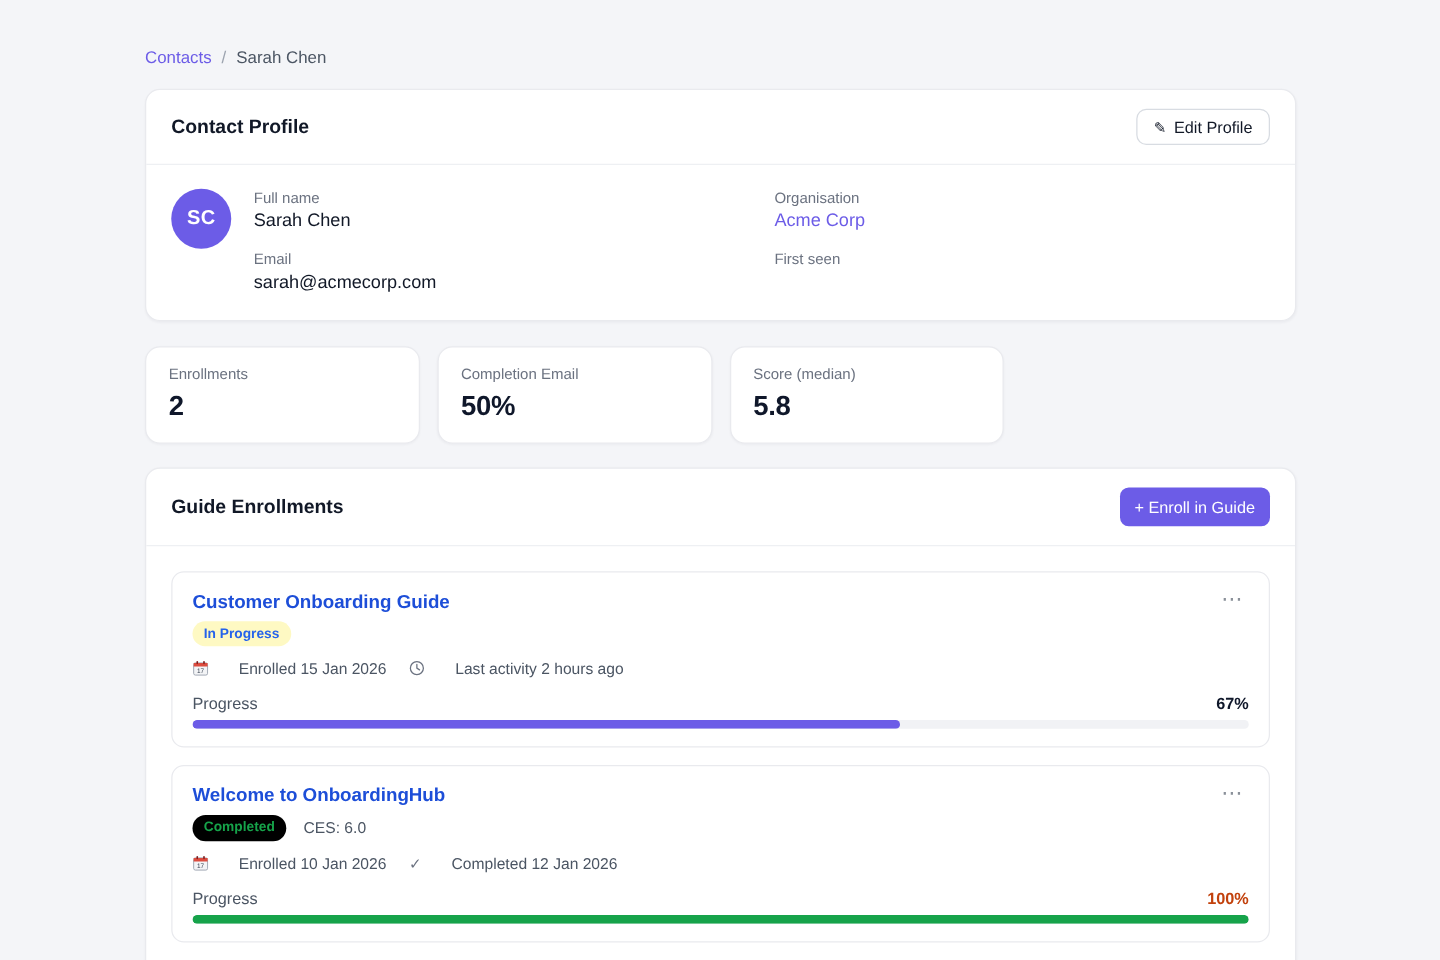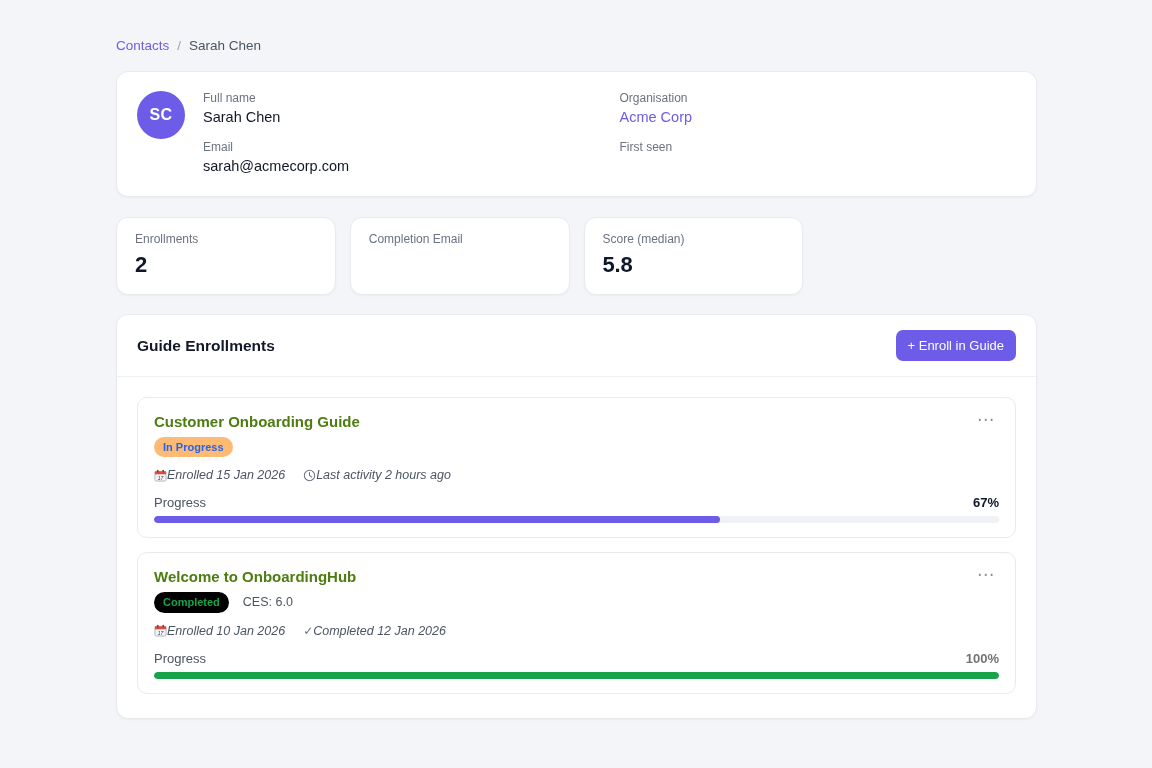--- a/index.html
+++ b/index.html
@@ -71,57 +71,64 @@
     padding: 8px 12px; font-size: 13px; font-weight: 500; font-family: inherit;
     cursor: pointer;
     margin-left: 48px;
   }
   .enroll-body { padding: 20px 20px 24px 20px; display: flex; flex-direction: column; gap: 14px; }
   .enroll-card {
     border: 1px solid #e9eaee; border-radius: 10px; background: #ffffff;
     padding: 15px 16px 14px 16px;
   }
   .enroll-top { display: flex; align-items: flex-start; justify-content: space-between; }
-  .enroll-title { font-size: 15px; font-weight: 700; color: #4d7c0f; }
+  .enroll-title { font-size: 15px; font-weight: 700; color: #1d4ed8; }
   .menu-btn {
     background: none; border: none; color: #8a9099; font-size: 17px; line-height: 10px;
     cursor: pointer; padding: 2px 4px; letter-spacing: 1px; font-family: inherit;
   }
   .badge-row { display: flex; align-items: center; gap: 14px; margin-top: 7px; }
   .badge {
     display: inline-block; font-size: 11px; font-weight: 700;
     padding: 3px 9px; border-radius: 999px; line-height: 1.3;
   }
-  .badge.in-progress { background: #fdba74; color: #2563eb; text-align: right; }
+  .badge.in-progress { background: #fef9c3; color: #2563eb; text-align: right; }
   .badge.completed  { background: #000000; color: #16a34a; }
   .ces-text { font-size: 12.5px; color: #4b5563; }
   .meta-row { display: flex; align-items: center; gap: 18px; margin-top: 11px; font-size: 12.5px; color: #4b5563; }
-  .meta-item { display: inline-flex; align-items: center; gap: 0; font-style: italic; }
+  .meta-item { display: inline-flex; gap: 24px; }
   .meta-item .check { color: #6b7280; font-size: 12px; }
   .progress-row { display: flex; align-items: flex-end; justify-content: space-between; margin-top: 13px; margin-bottom: 6px; }
   .progress-label { font-size: 13px; color: #4b5563; }
   .progress-value { font-size: 13px; font-weight: 700; color: #0f172a; }
-  .progress-value.green { color: #737373; }
+  .progress-value.green { color: #c2410c; }
   .progress-track { height: 7px; background: #f1f2f5; border-radius: 4px; overflow: hidden; }
   .progress-fill { height: 100%; border-radius: 4px; }
 
   .icon-svg { display: inline-block; vertical-align: -1px; }
 </style>
 </head>
 <body>
 
 <div class="page">
 
   <div class="breadcrumb">
     <a>Contacts</a>
     <span class="sep">/</span>
     <span class="current">Sarah Chen</span>
   </div>
 
   <div class="card profile-card">
+    <div class="card-header">
+      <div class="card-title">Contact Profile</div>
+      <button class="btn-outline">
+        <span class="pencil">✎</span>
+        <span>Edit Profile</span>
+      </button>
+    </div>
     <div class="profile-body">
       <div class="avatar">SC</div>
       <div class="fields-grid">
         <div>
           <div class="field-label">Full name</div>
           <div class="field-value">Sarah Chen</div>
         </div>
         <div>
           <div class="field-label">Organisation</div>
           <div class="field-value"><a>Acme Corp</a></div>
@@ -137,20 +144,21 @@
     </div>
   </div>
 
   <div class="stats-row">
     <div class="card stat-card">
       <div class="stat-label">Enrollments</div>
       <div class="stat-value">2</div>
     </div>
     <div class="card stat-card">
       <div class="stat-label">Completion Email</div>
+      <div class="stat-value">50%</div>
     </div>
     <div class="card stat-card">
       <div class="stat-label">Score (median)</div>
       <div class="stat-value">5.8</div>
     </div>
   </div>
 
   <div class="card">
     <div class="card-header">
       <div class="card-title">Guide Enrollments</div>

